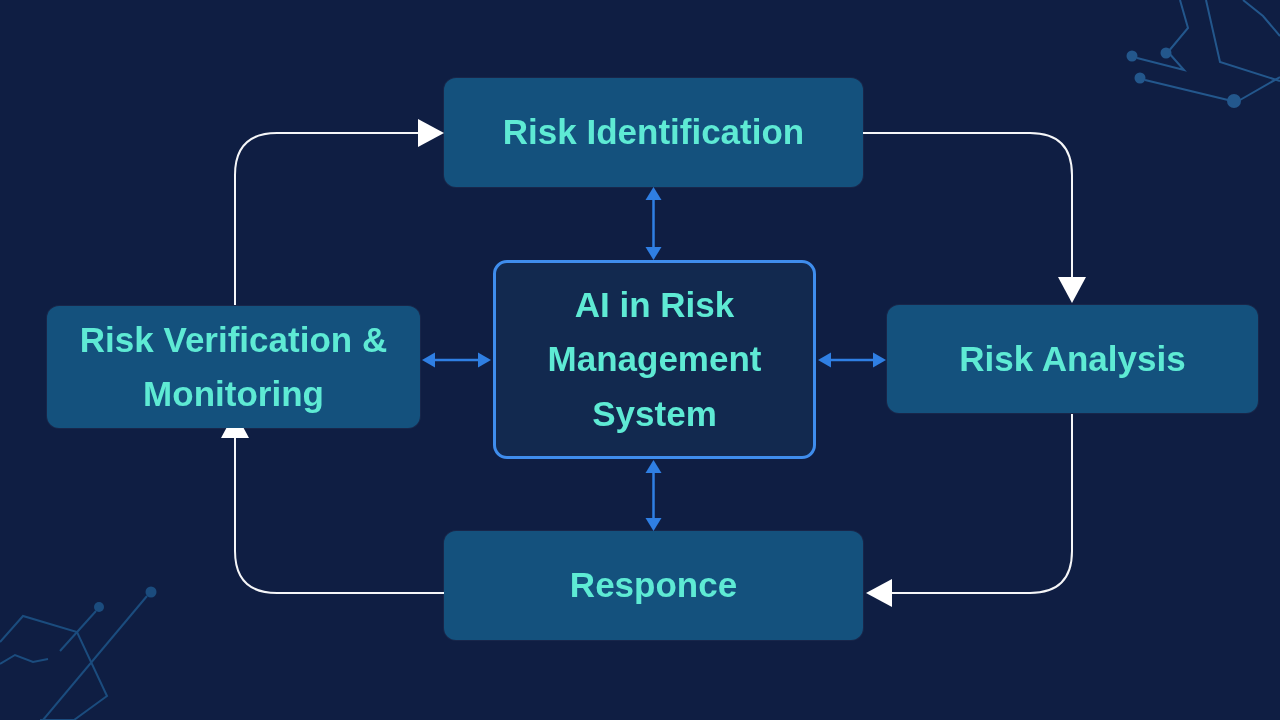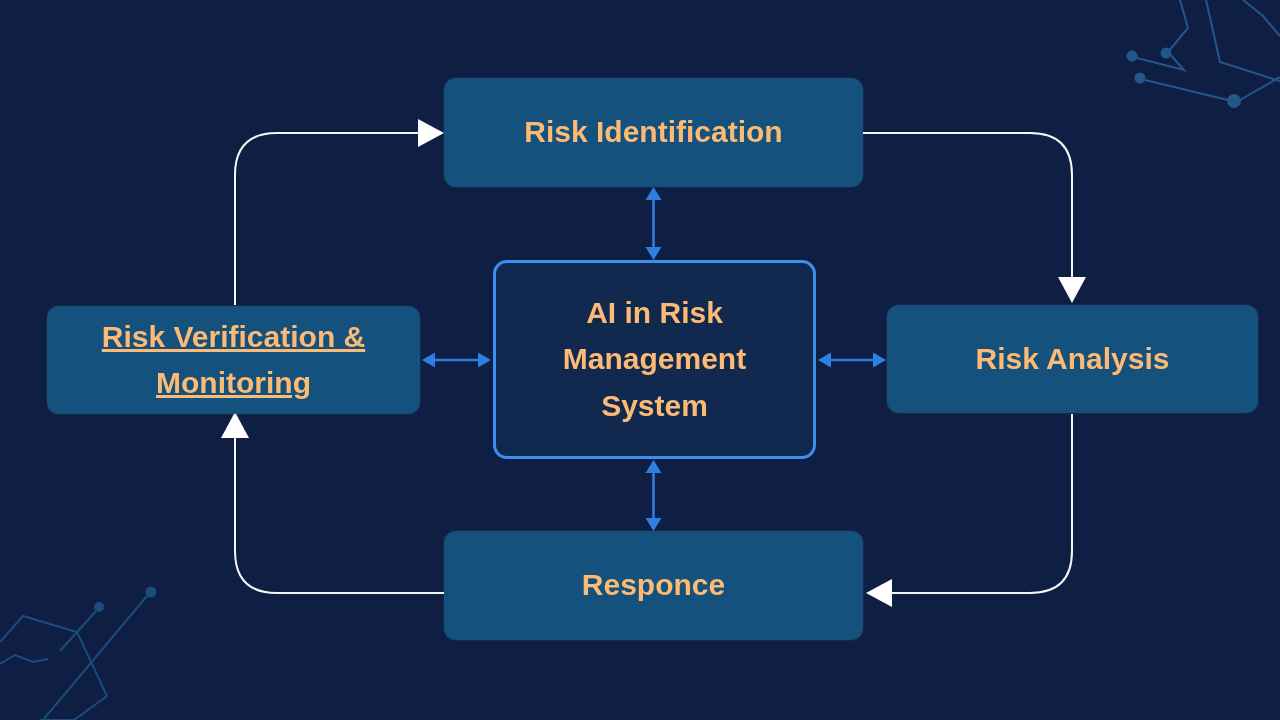--- a/index.html
+++ b/index.html
@@ -7,26 +7,26 @@
     position:relative;width:1280px;height:720px;overflow:hidden;
     background:#0f1e43;
     font-family:"Liberation Sans","DejaVu Sans",sans-serif;
   }
   svg.layer{position:absolute;left:0;top:0;width:1280px;height:720px;}
   .node{
     position:absolute;
     background:#14517d;
     border-radius:12px;
     display:flex;flex-direction:column;align-items:center;justify-content:center;
-    color:#fdba74;font-size:30px;font-weight:600;line-height:1.55;
+    color:#5eead4;font-size:35px;font-weight:600;line-height:1.55;
     text-align:center;
     box-shadow:0 0 0 1px rgba(255,255,255,0.04);
   }
   .node-top   {left:444px;top:78px; width:419px;height:109px;}
-  .node-left  {left:47px; top:306px;width:373px;height:108px;text-decoration:underline;}
+  .node-left  {left:47px; top:306px;width:373px;height:122px;}
   .node-right {left:887px;top:305px;width:371px;height:108px;}
   .node-bottom{left:444px;top:531px;width:419px;height:109px;}
   .node-center{
     left:493px;top:260px;width:323px;height:199px;
     background:#12294f;
     border:3px solid #3f8ded;
     border-radius:14px;
     box-sizing:border-box;
     box-shadow:none;
   }

